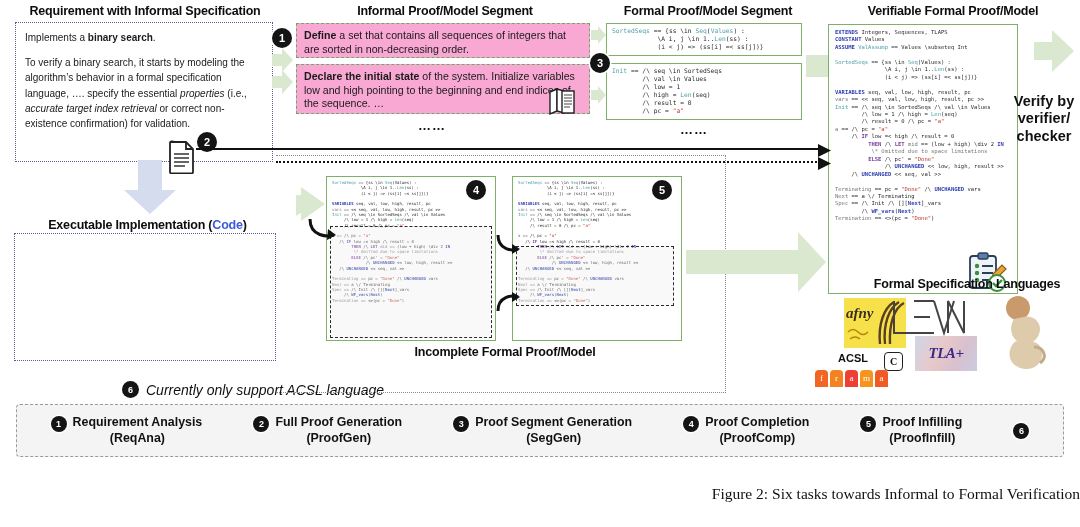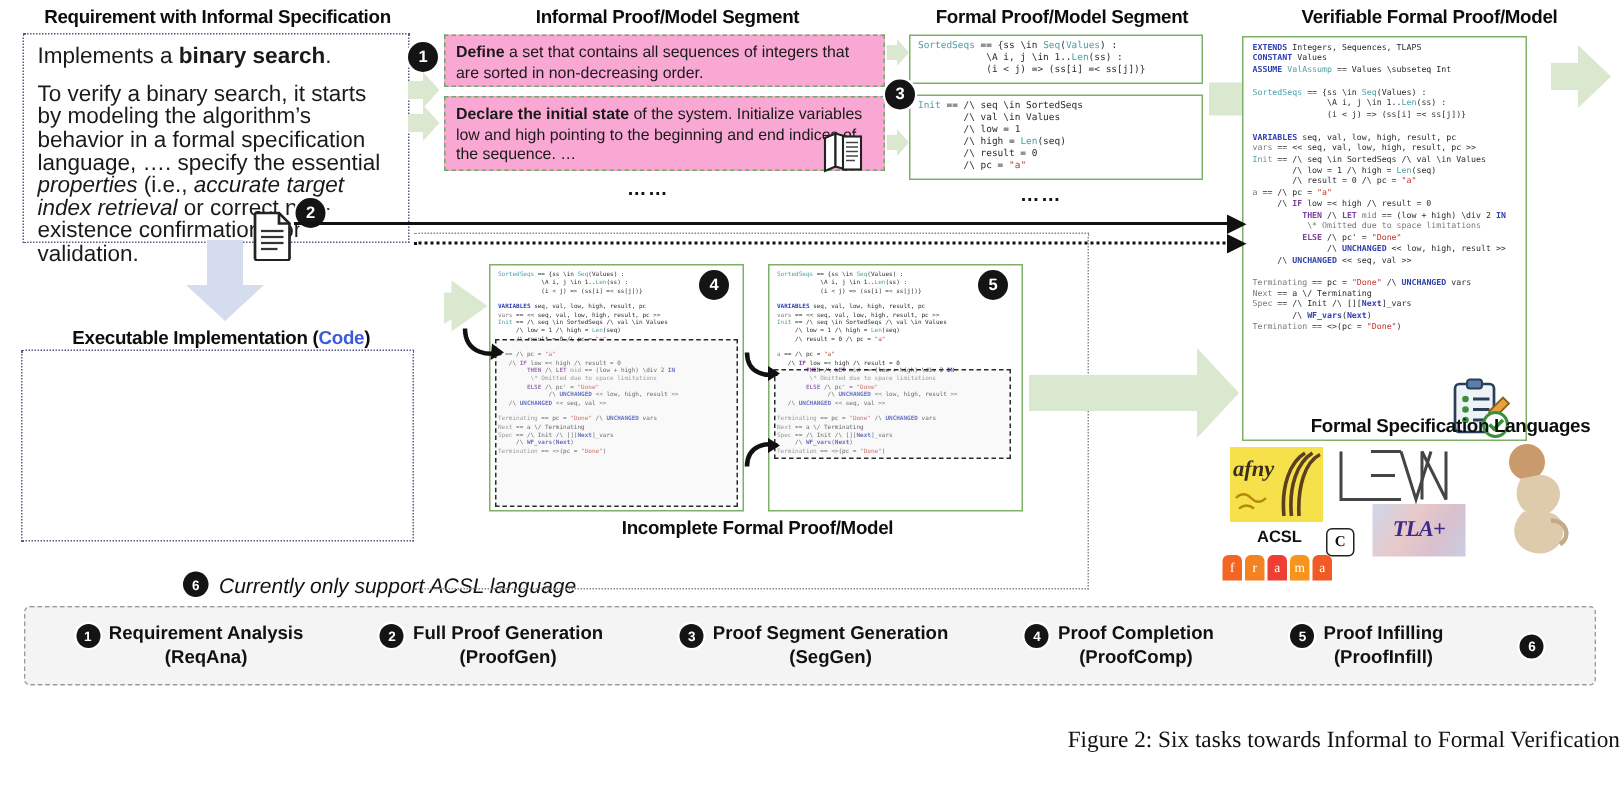--- a/index.html
+++ b/index.html
@@ -53,21 +53,21 @@
     box-sizing: border-box;
     background: #fff;
   }
   .dashed-dark {
     border: 1.6px dashed #2a2a2a;
     box-sizing: border-box;
   }
 
   
   .req-text {
-    font-size: 15px;
+    font-size: 10px;
     line-height: 15.2px;
     color: #1a1a1a;
     padding: 7px 9px 0 9px;
   }
   .req-text b { font-weight: bold; }
   .req-text i { font-style: italic; }
 
   
   .seg-text {
     font-size: 10.6px;
@@ -167,20 +167,21 @@
     font-style: italic;
     font-weight: normal;
     color: #111;
   }
 
   
   .logo-dafny {
     background: #f7e14b;
     position: relative;
     overflow: hidden;
+    margin-left: 24px;
   }
   .logo-dafny .dword {
     position: absolute;
     left: 2px; top: 7px;
     font-family: "Liberation Serif", serif;
     font-style: italic;
     font-weight: bold;
     font-size: 15px;
     color: #3a2f1a;
   }
@@ -428,20 +429,25 @@
         <rect x="16" y="13" width="11" height="2" fill="#2b3f57"></rect>
         <rect x="16" y="20" width="11" height="2" fill="#2b3f57"></rect>
         <rect x="16" y="27" width="8" height="2" fill="#2b3f57"></rect>
       </g>
       <path d="M27 22 l9 -9 l4 4 l-9 9 l-5 1 z" fill="#e8a33d" stroke="#8a5f1d" stroke-width="1.2"></path>
       <circle cx="31" cy="31" r="8" fill="#fff" stroke="#3b8f3b" stroke-width="2"></circle>
       <path d="M27 31 l3 3 l6 -6" fill="none" stroke="#3b8f3b" stroke-width="2.4"></path>
     </svg>
   </div>
 
+  <div class="abs verify-label" style="left:1008px; top:75px; width:72px; white-space:pre-line;">
+    <span>Verify by
+verifier/
+checker</span>
+  </div>
   <div class="abs" style="left:1034px; top:30px;">
     <svg width="40" height="42" viewBox="0 0 40 42">
       <path d="M0 12 h18 v-12 l22 21 l-22 21 v-12 h-18 z" fill="#d9e8cf"></path>
     </svg>
   </div>
 
   <div class="abs" style="left:196px; top:148px; width:630px; height:2px; background:#111;"></div>
   <div class="abs" style="left:818px; top:143px;">
     <svg width="14" height="13" viewBox="0 0 14 13">
         <path d="M0 0 L13 6.5 L0 13 z" fill="#111"></path>

